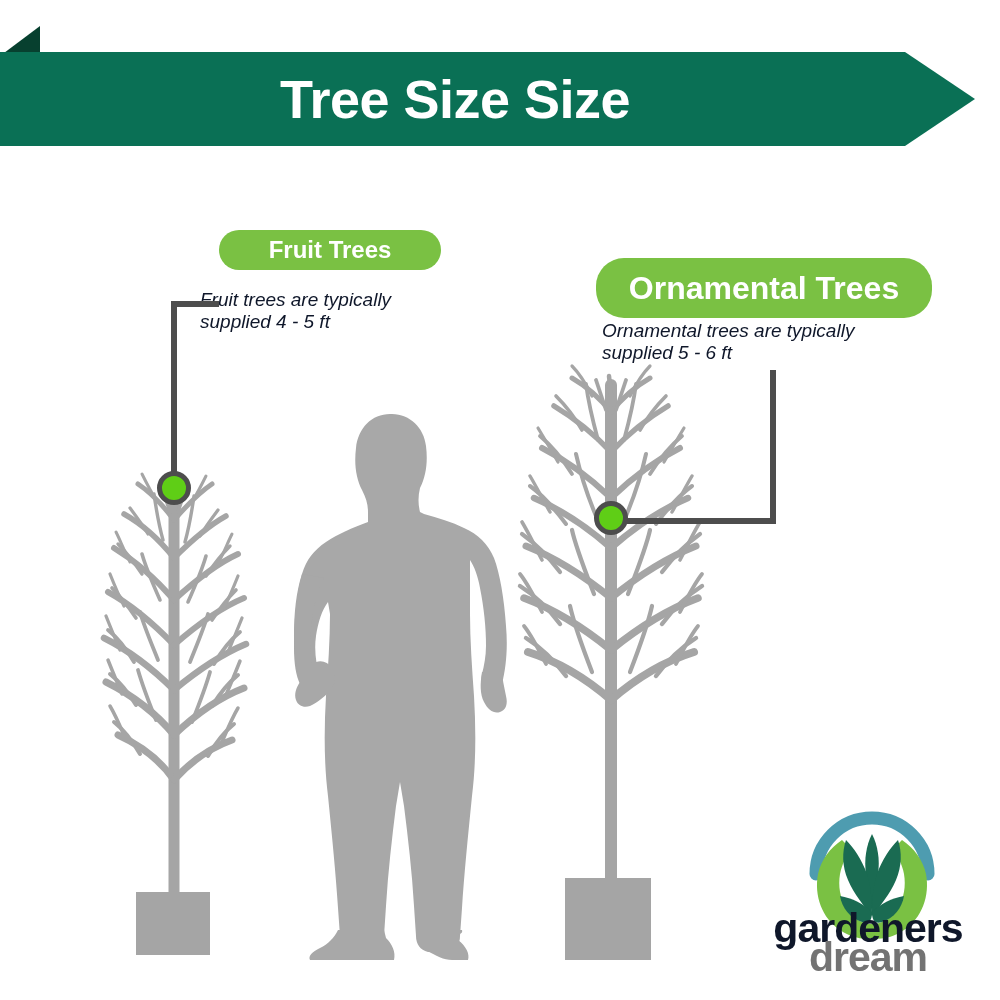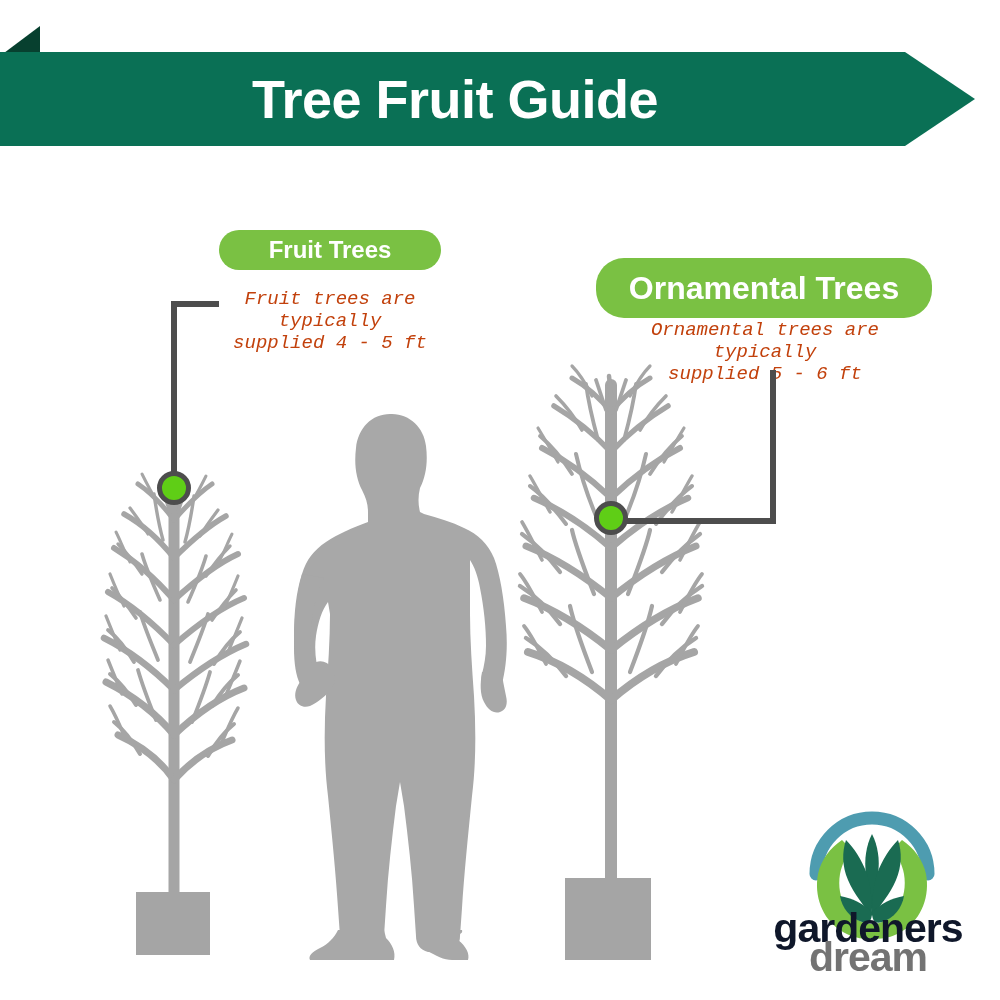--- a/index.html
+++ b/index.html
@@ -40,26 +40,25 @@
     font-weight:bold;
     display:flex;align-items:center;justify-content:center;
     line-height:1;
     white-space:nowrap;
   }
   #pill-fruit{left:219px;top:230px;width:222px;height:40px;font-size:24px;}
   #pill-orn{left:596px;top:258px;width:336px;height:60px;font-size:32px;}
 
   .caption{
     position:absolute;
-    color:#c2410c;
+    color:#0f172a;
     font-style:italic;
     font-size:19px;
     line-height:1.15;
-    text-align:center;
-    font-family:Liberation Mono, monospace;
+    font-family:Liberation Sans, sans-serif;
     white-space:pre-line;
   }
   #cap-fruit{left:200px;top:289px;width:260px;}
   #cap-orn{left:602px;top:320px;width:326px;}
 
   
   .leader{position:absolute;background:#4d4d4d;}
   #leader-fruit-v{left:171px;top:301px;width:6px;height:188px;}
   #leader-fruit-h{left:171px;top:301px;width:48px;height:6px;}
   #leader-orn-v{left:770px;top:370px;width:6px;height:154px;}
@@ -338,21 +337,21 @@
       <path fill="#1a6b52" d="M60 104 C 52 94 42 82 36 68 C 30 54 30 40 34 28 C 42 36 50 48 55 62 C 59 74 60 90 60 104 Z"></path>
       <path fill="#1a6b52" d="M60 104 C 68 94 78 82 84 68 C 90 54 90 40 86 28 C 78 36 70 48 65 62 C 61 74 60 90 60 104 Z"></path>
       <path fill="#1a6b52" d="M60 100 C 52 92 40 86 28 84 C 30 96 38 106 50 110 C 56 112 60 110 60 100 Z"></path>
       <path fill="#1a6b52" d="M60 100 C 68 92 80 86 92 84 C 90 96 82 106 70 110 C 64 112 60 110 60 100 Z"></path>
     </g>
   </svg>
 
   <div class="banner-wrap">
     <div class="banner-fold-inner"></div>
     <div class="banner-body"></div>
-    <div class="banner-title">Tree Fruit Guide</div>
+    <div class="banner-title">Tree Size Size</div>
   </div>
 
   <div class="pill" id="pill-fruit">Fruit Trees</div>
   <div class="caption" id="cap-fruit">Fruit trees are typically
 supplied 4 - 5 ft</div>
   <div class="leader" id="leader-fruit-h"></div>
   <div class="leader" id="leader-fruit-v"></div>
   <div class="dot" id="dot-fruit"></div>
 
   <div class="pill" id="pill-orn">Ornamental Trees</div>

